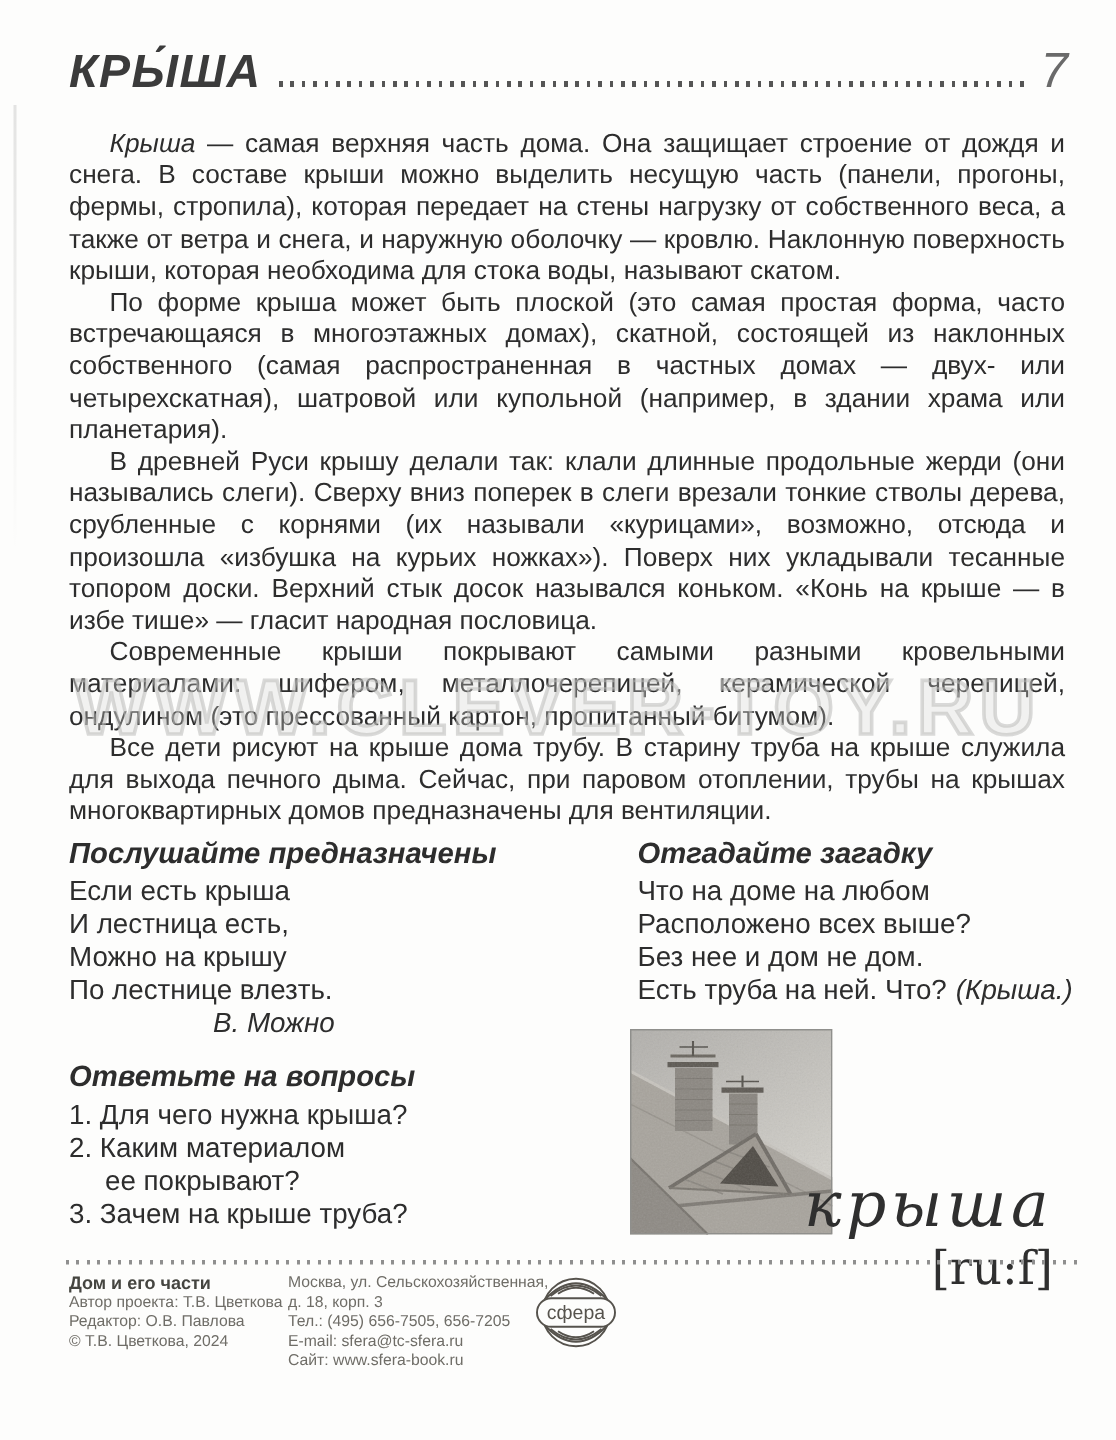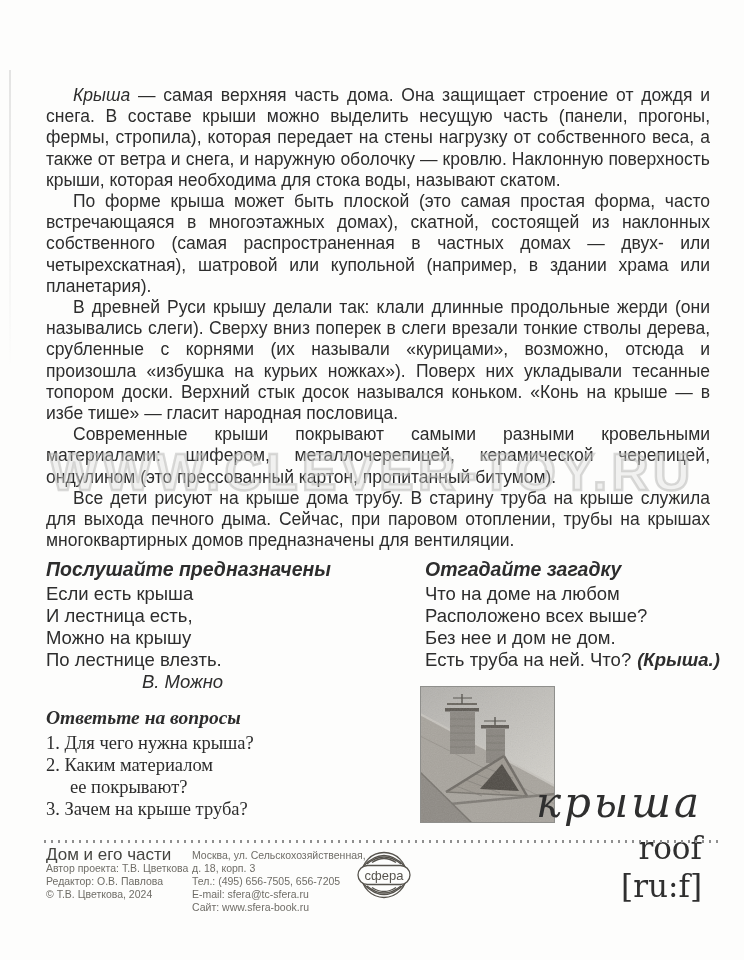--- a/index.html
+++ b/index.html
@@ -32,61 +32,66 @@
   }
   .bodytext p { margin:0; text-indent:27px; }
   .lead-italic { font-style:italic; }
 
   .section-heading { font-weight:bold; font-style:italic; font-size:19.5px; color:#2d2d2d; margin:0 0 3px 0; }
 
   .poem { position:absolute; left:46px; top:558px; width:350px; font-size:18.5px; line-height:22px; }
   .poem-author { font-style:italic; padding-left:96px; }
 
   .riddle { position:absolute; left:425px; top:558px; width:300px; font-size:18.5px; line-height:22px; }
-  .riddle-answer { font-style:italic; margin-left:6px;font-weight:bold; }
-
-  .questions { position:absolute; left:46px; top:707px; width:350px; font-size:18.5px; line-height:22px;font-family:Liberation Serif, serif; }
+  .riddle-answer { font-style:italic; margin-left:6px; }
+
+  .questions { position:absolute; left:46px; top:707px; width:350px; font-size:18.5px; line-height:22px; }
   .q-cont { padding-left:24px; }
 
   
   .photo { position:absolute; left:420px; top:686px; width:135px; height:137px; }
   .photo svg { display:block; }
 
   
   .vocab { position:absolute; right:42px; top:782px; text-align:right; color:#2f2f2f; }
   .vocab-ru { font-family:"DejaVu Serif", serif; font-style:italic; font-size:42px; line-height:1; letter-spacing:3px; }
   .vocab-en { font-family:"DejaVu Serif", serif; font-size:31px; line-height:1; margin-top:9px; }
   .vocab-tr { font-family:"DejaVu Serif", serif; font-size:31px; line-height:1; margin-top:7px; }
 
   
   .footer-rule {
     position:absolute; left:44px; top:840px; width:676px; height:3px;
     background-image:repeating-linear-gradient(90deg,#8f8f8f 0 1.8px, transparent 1.8px 7px);
   }
   .credits { position:absolute; left:46px; top:849px; width:152px; font-size:10.5px; line-height:12.9px; color:#6f6d67; }
-  .credits-title { font-weight:normal; color:#454540; font-size:17px; }
+  .credits-title { font-weight:bold; color:#454540; font-size:12px; }
   .contacts { position:absolute; left:192px; top:849px; width:175px; font-size:10.5px; line-height:12.9px; color:#6f6d67; }
   .logo { position:absolute; left:357px; top:851px; width:54px; height:48px; }
 
   
   .watermark {
     position:absolute; left:0; right:0; top:442px; z-index:5;
     text-align:center; white-space:nowrap; pointer-events:none;
     font-weight:bold; font-size:52px; letter-spacing:4px;
     color:rgba(214,214,212,0.30);
     -webkit-text-stroke:2.4px rgba(188,188,186,0.55);
   }
 </style>
 </head>
 <body>
 
 <div class="page">
 
   <div class="scan-edge"></div>
 
+  <div class="header">
+    <div class="title">КРЫ́ША</div>
+    <div class="leader"></div>
+    <div class="pagenum">7</div>
+  </div>
 
   <div class="bodytext">
     <p><span class="lead-italic">Крыша</span><span> — самая верхняя часть дома. Она защищает строение от дождя и снега. В составе крыши можно выделить несущую часть (панели, прогоны, фермы, стропила), которая передает на стены нагрузку от собственного веса, а также от ветра и снега, и наружную оболочку — кровлю. Наклонную поверхность крыши, которая необходима для стока воды, называют скатом.</span></p>
     <p>По форме крыша может быть плоской (это самая простая форма, часто встречающаяся в многоэтажных домах), скатной, состоящей из наклонных собственного (самая распространенная в частных домах — двух- или четырехскатная), шатровой или купольной (например, в здании храма или планетария).</p>
     <p>В древней Руси крышу делали так: клали длинные продольные жерди (они назывались слеги). Сверху вниз поперек в слеги врезали тонкие стволы дерева, срубленные с корнями (их называли «курицами», возможно, отсюда и произошла «избушка на курьих ножках»). Поверх них укладывали тесанные топором доски. Верхний стык досок назывался коньком. «Конь на крыше — в избе тише» — гласит народная пословица.</p>
     <p>Современные крыши покрывают самыми разными кровельными материалами: шифером, металлочерепицей, керамической черепицей, ондулином (это прессованный картон, пропитанный битумом).</p>
     <p>Все дети рисуют на крыше дома трубу. В старину труба на крыше служила для выхода печного дыма. Сейчас, при паровом отоплении, трубы на крышах многоквартирных домов предназначены для вентиляции.</p>
   </div>
 
   <div class="poem">
@@ -164,21 +169,20 @@
       <line x1="84" y1="70" x2="107" y2="110" stroke="#6f6b65" stroke-width="2.5"></line>
       <line x1="26" y1="106" x2="107" y2="110" stroke="#7a766f" stroke-width="1.5"></line>
 
       <rect x="0" y="0" width="135" height="137" filter="url(#grain)" opacity="0.16"></rect>
       <rect x="0.5" y="0.5" width="134" height="136" fill="none" stroke="#8f8f8c" stroke-width="1"></rect>
     </svg>
   </div>
 
   <div class="vocab">
     <div class="vocab-ru">крыша</div>
-    <div class="vocab-en">roof</div>
     <div class="vocab-tr">[ru:f]</div>
   </div>
 
   <div class="footer-rule"></div>
 
   <div class="credits">
     <div class="credits-title">Дом и его части</div>
     <div>Автор проекта: Т.В. Цветкова</div>
     <div>Редактор: О.В. Павлова</div>
     <div>© Т.В. Цветкова, 2024</div>

